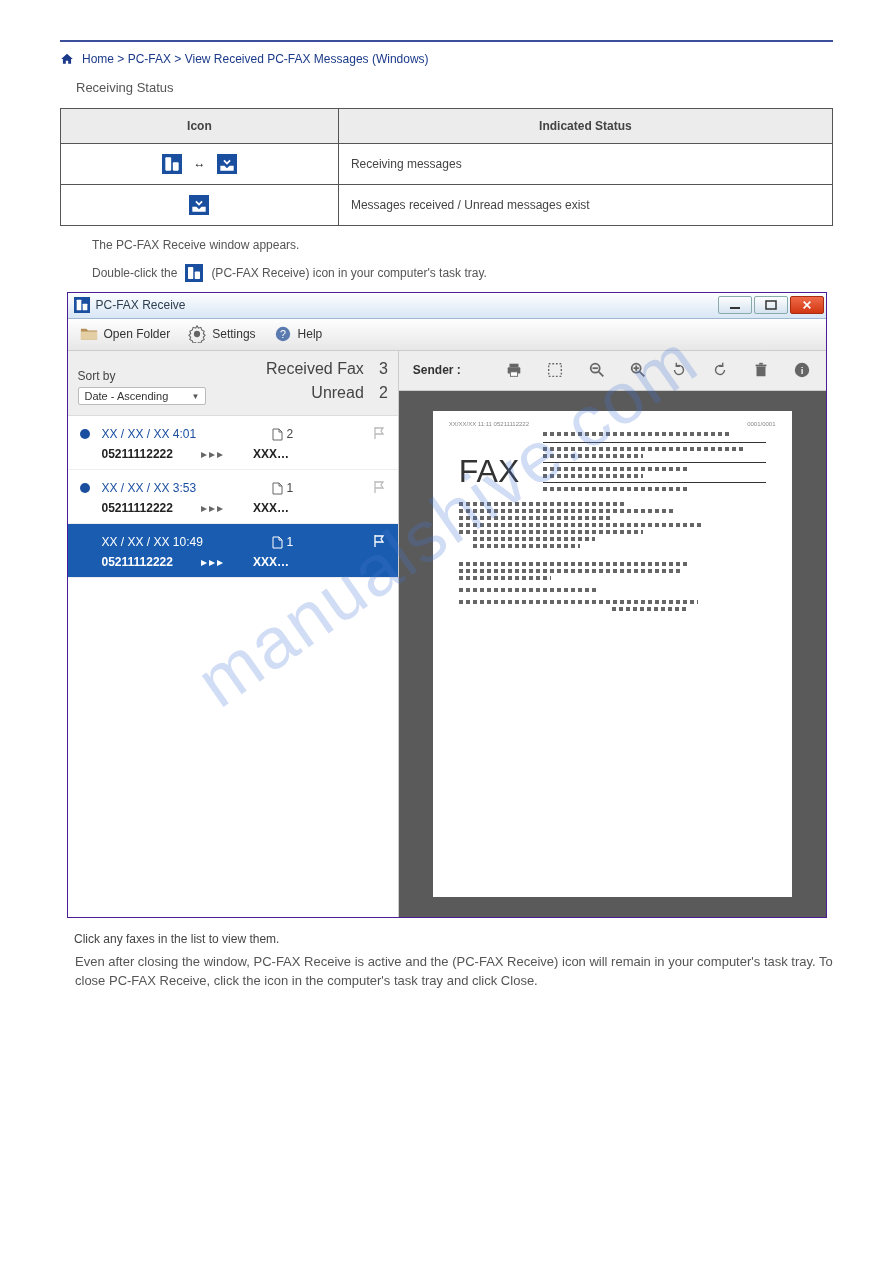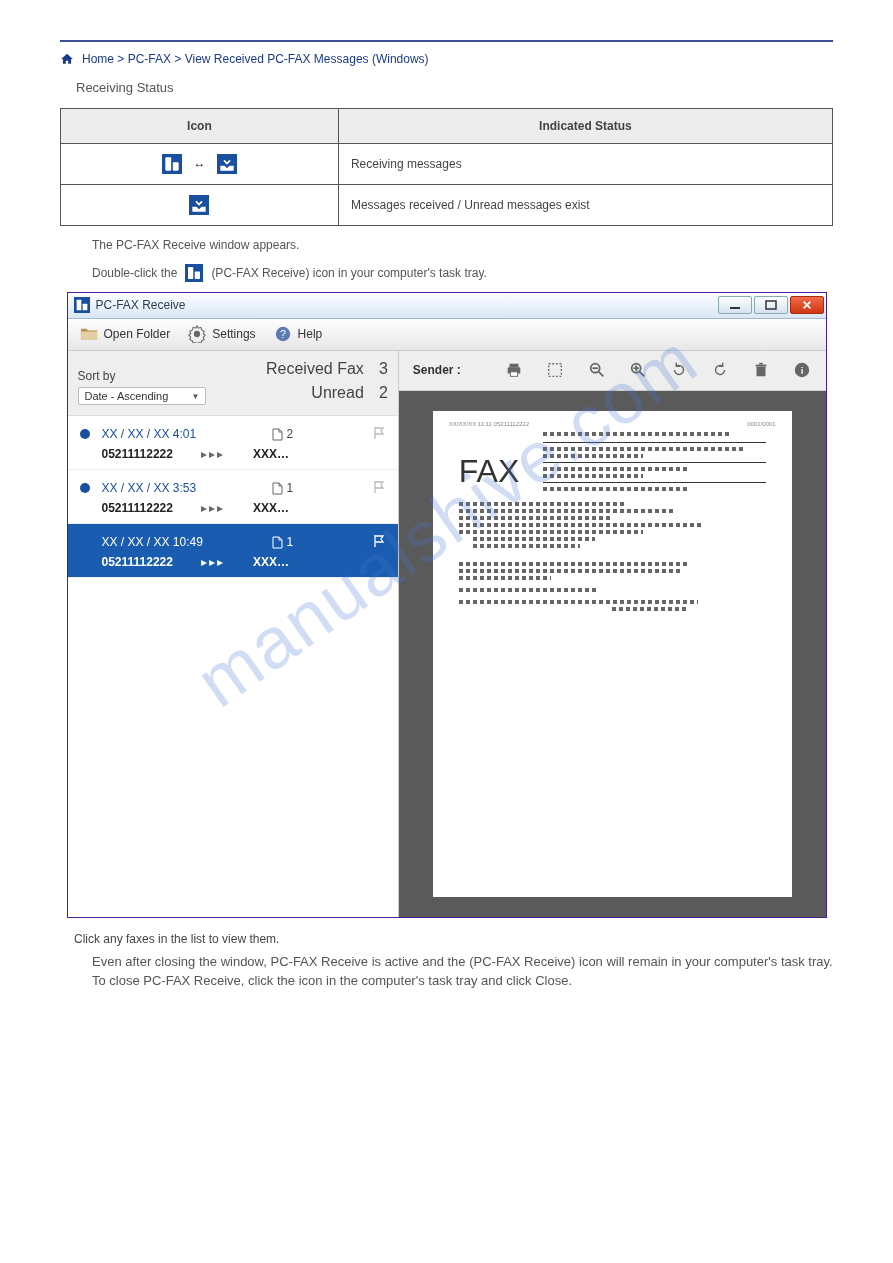--- a/index.html
+++ b/index.html
@@ -502,15 +502,15 @@
             </div>
           </div>
         </div>
       </div>
     </div>
   </div>
 
   <div class="bullet-step">Click any faxes in the list to view them.</div>
 
 
-  <div class="para-block" style="margin-left:32px; margin-top:6px;">Even after closing the window, PC-FAX Receive is active and the (PC-FAX Receive) icon will remain in your computer's task tray. To close PC-FAX Receive, click the icon in the computer's task tray and click Close.</div>
+  <div class="para-block" style="margin-left:15px; margin-top:6px;">Even after closing the window, PC-FAX Receive is active and the (PC-FAX Receive) icon will remain in your computer's task tray. To close PC-FAX Receive, click the icon in the computer's task tray and click Close.</div>
 
 </div>
 
 </body></html>

